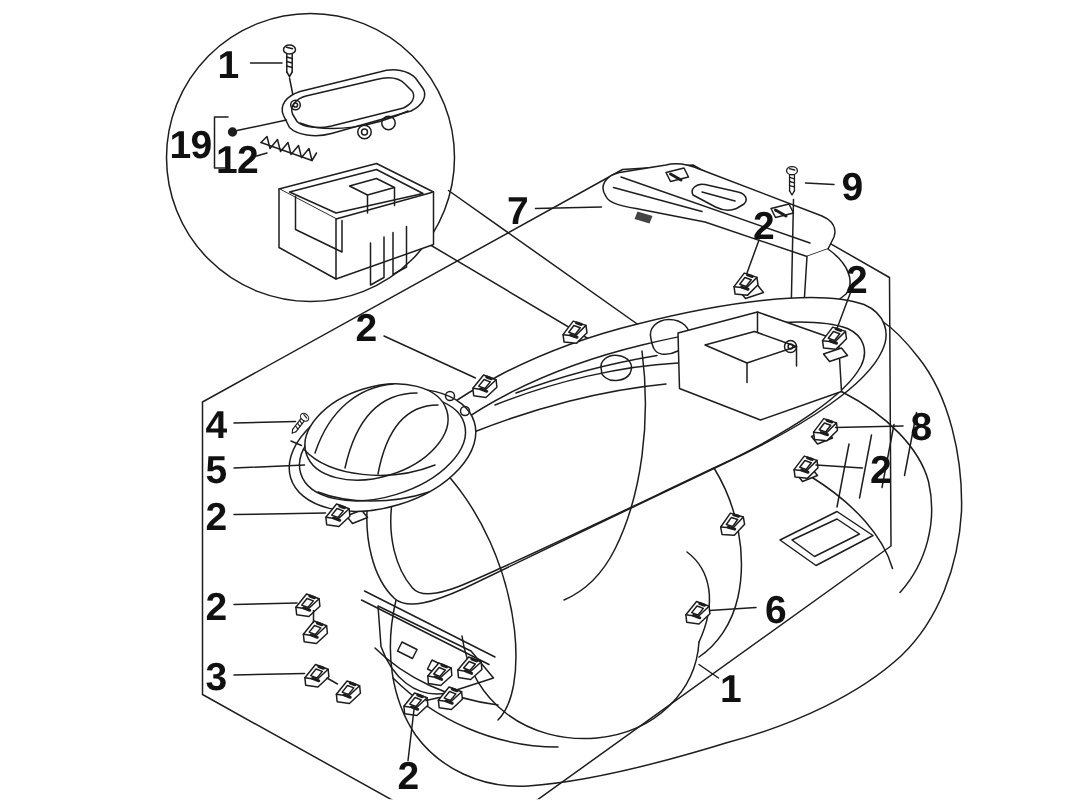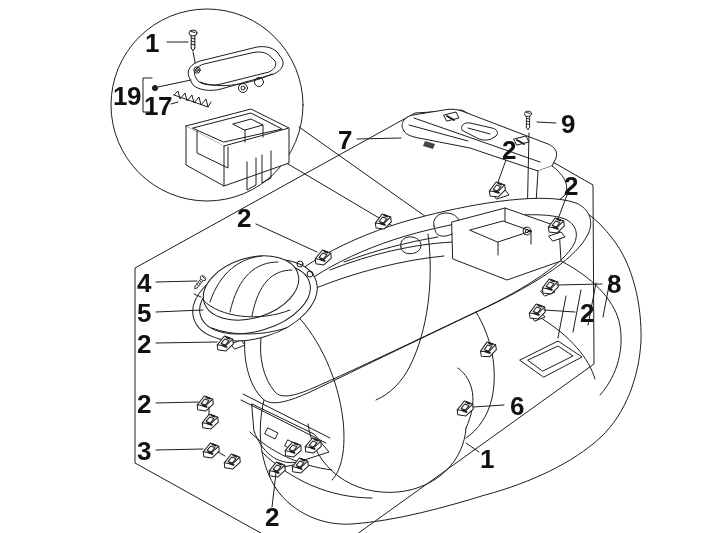--- a/index.html
+++ b/index.html
@@ -224,17 +224,17 @@
   <div class="co" style="left:144px;top:404px">2</div>
   <div class="co" style="left:272px;top:517px">2</div>
   <div class="co" style="left:144px;top:451px">3</div>
   <div class="co" style="left:144px;top:283px">4</div>
   <div class="co" style="left:144px;top:313px">5</div>
   <div class="co" style="left:517px;top:406px">6</div>
   <div class="co" style="left:345px;top:140px">7</div>
   <div class="co" style="left:614px;top:284px">8</div>
   <div class="co" style="left:568px;top:124px">9</div>
   <div class="co" style="left:127px;top:96px">19</div>
-  <div class="co" style="left:158px;top:106px">17</div>
+  <div class="co" style="left:158px;top:106px">12</div>
   <div class="co" style="left:152px;top:43px">1</div>
 </div>
 
 </div>
 
 </body></html>

